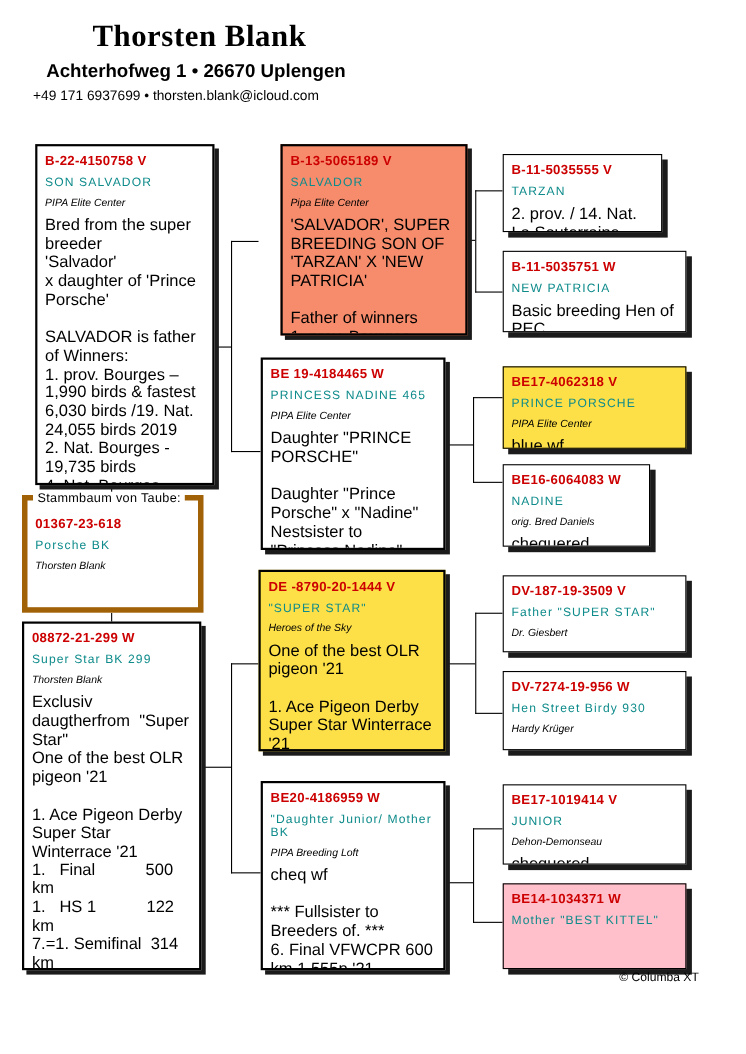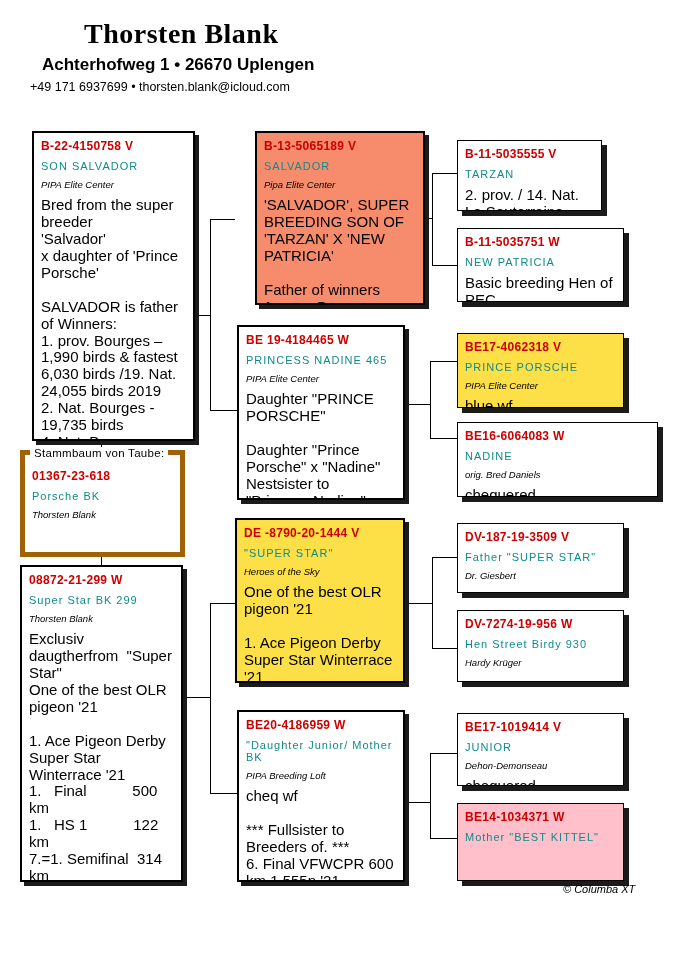--- a/index.html
+++ b/index.html
@@ -26,21 +26,21 @@
 
   
   .frame{position:absolute;left:20px;top:450px;width:165px;height:107px;border:5px solid #a16207;
          box-sizing:border-box;padding:14px 7px 6px 7px;background:#fff;}
   .frame .legend{position:absolute;top:-8px;left:5px;background:#fff;padding:0 4px;
                  font-size:11.5px;letter-spacing:0.3px;}
 
   
   .cl{position:absolute;background:#000;}
 
-  .footer{position:absolute;left:563px;top:883px;font-size:11px;font-style:italic;}
+  .footer{position:absolute;left:563px;top:883px;font-size:11px;}
 </style>
 </head>
 <body>
 
 <div class="page">
 
   <div class="hdr-name">Thorsten Blank</div>
   <div class="hdr-addr">Achterhofweg 1 • 26670 Uplengen</div>
   <div class="hdr-contact">+49 171 6937699 • thorsten.blank@icloud.com</div>
 
@@ -198,21 +198,21 @@
     <div class="body">Basic breeding Hen of PEC</div>
   </div>
 
   <div class="box thin bg-cyan" style="left:457px;top:333px;width:167px;height:75px">
     <div class="ring">BE17-4062318 V</div>
     <div class="pname">PRINCE PORSCHE</div>
     <div class="loft">PIPA Elite Center</div>
     <div class="body">blue wf</div>
   </div>
 
-  <div class="box thin" style="left:457px;top:422px;width:201px;height:75px">
+  <div class="box thin" style="left:457px;top:422px;width:134px;height:75px">
     <div class="ring">BE16-6064083 W</div>
     <div class="pname">NADINE</div>
     <div class="loft">orig. Bred Daniels</div>
     <div class="body">chequered</div>
   </div>
 
   <div class="box thin" style="left:457px;top:523px;width:167px;height:70px">
     <div class="ring">DV-187-19-3509 V</div>
     <div class="pname">Father "SUPER STAR"</div>
     <div class="loft">Dr. Giesbert</div>

